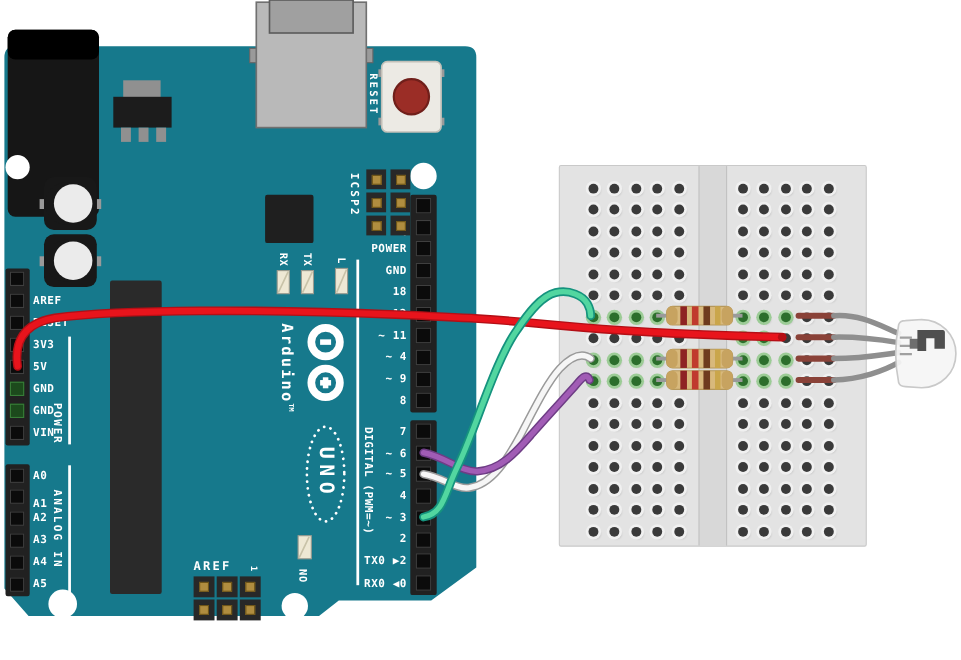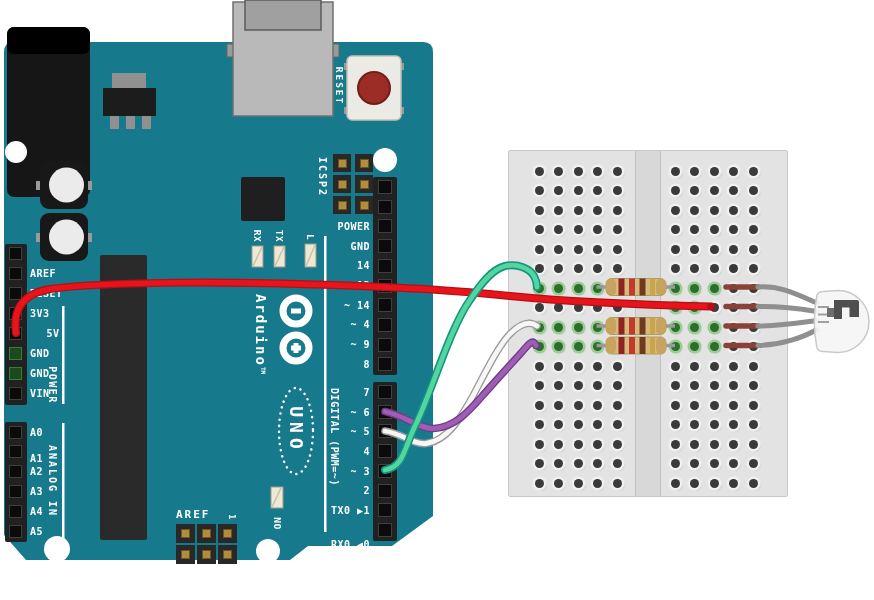--- a/index.html
+++ b/index.html
@@ -319,49 +319,49 @@
   <div class="lbl rot" style="left:231px;top:517px;font-size:8px;">1</div>
 
   <div class="lbl rot" style="left:262px;top:334px;font-size:14px;letter-spacing:2px;">
     <span>Arduino</span><span class="tm">TM</span>
   </div>
   <div class="lbl rot" style="left:296px;top:430px;font-size:18px;letter-spacing:5px;">UNO</div>
 
   <div class="lbl plbl" style="top:268px;">AREF</div>
   <div class="lbl plbl" style="top:288px;">RESET</div>
   <div class="lbl plbl" style="top:308px;">3V3</div>
-  <div class="lbl plbl" style="top:328px;text-align:center;">5V</div>
+  <div class="lbl plbl" style="top:328px;">5V</div>
   <div class="lbl plbl" style="top:348px;">GND</div>
   <div class="lbl plbl" style="top:368px;">GND</div>
   <div class="lbl plbl" style="top:388px;">VIN</div>
 
   <div class="lbl plbl" style="top:427px;">A0</div>
   <div class="lbl plbl" style="top:453px;">A1</div>
   <div class="lbl plbl" style="top:466px;">A2</div>
   <div class="lbl plbl" style="top:486px;">A3</div>
   <div class="lbl plbl" style="top:506px;">A4</div>
   <div class="lbl plbl" style="top:526px;">A5</div>
 
   <div class="lbl dlbl" style="top:221px;">POWER</div>
   <div class="lbl dlbl" style="top:241px;">GND</div>
-  <div class="lbl dlbl" style="top:260px;">14</div>
+  <div class="lbl dlbl" style="top:260px;">18</div>
   <div class="lbl dlbl" style="top:280px;">12</div>
-  <div class="lbl dlbl" style="top:300px;">~ 14</div>
+  <div class="lbl dlbl" style="top:300px;">~ 11</div>
   <div class="lbl dlbl" style="top:319px;">~ 4</div>
   <div class="lbl dlbl" style="top:339px;">~ 9</div>
   <div class="lbl dlbl" style="top:359px;">8</div>
 
   <div class="lbl dlbl" style="top:387px;">7</div>
   <div class="lbl dlbl" style="top:407px;">~ 6</div>
   <div class="lbl dlbl" style="top:426px;">~ 5</div>
   <div class="lbl dlbl" style="top:446px;">4</div>
   <div class="lbl dlbl" style="top:466px;">~ 3</div>
   <div class="lbl dlbl" style="top:485px;">2</div>
-  <div class="lbl dlbl" style="top:505px;">TX0 ▶1</div>
-  <div class="lbl dlbl" style="top:539px;">RX0 ◀0</div>
+  <div class="lbl dlbl" style="top:505px;">TX0 ▶2</div>
+  <div class="lbl dlbl" style="top:526px;">RX0 ◀0</div>
 
   <div id="gen-pins">
       <div class="pin" style="left: 8.5px; top: 246.5px;"></div>
       <div class="pin" style="left: 8.5px; top: 266.5px;"></div>
       <div class="pin" style="left: 8.5px; top: 286.5px;"></div>
       <div class="pin" style="left: 8.5px; top: 306.5px;"></div>
       <div class="pin" style="left: 8.5px; top: 326.5px;"></div>
       <div class="pin gnd" style="left: 8.5px; top: 346.5px;"></div>
       <div class="pin gnd" style="left: 8.5px; top: 366.5px;"></div>
       <div class="pin" style="left: 8.5px; top: 386.5px;"></div>

